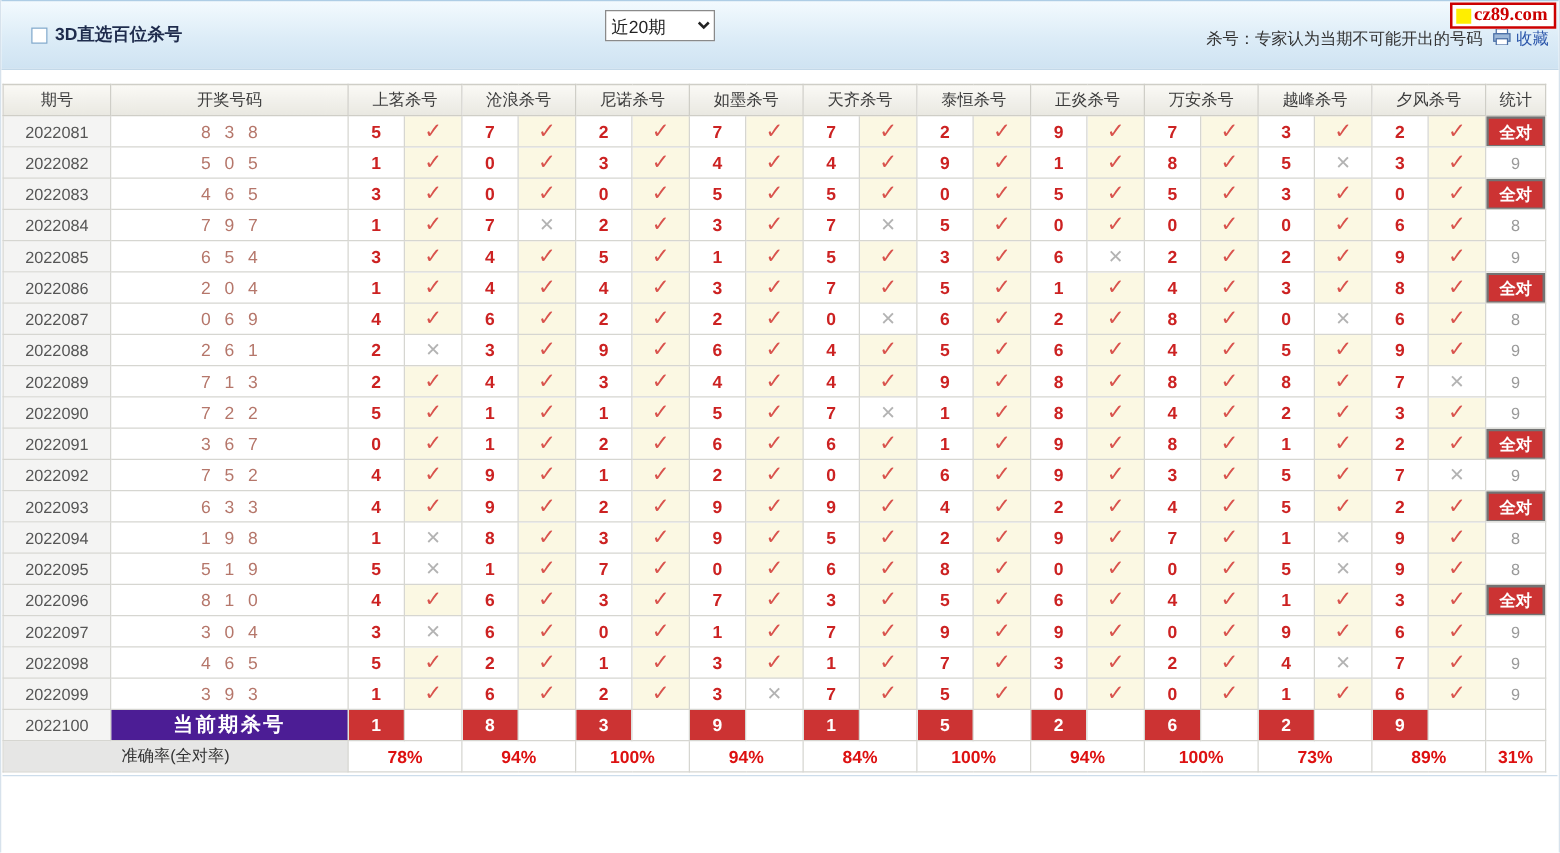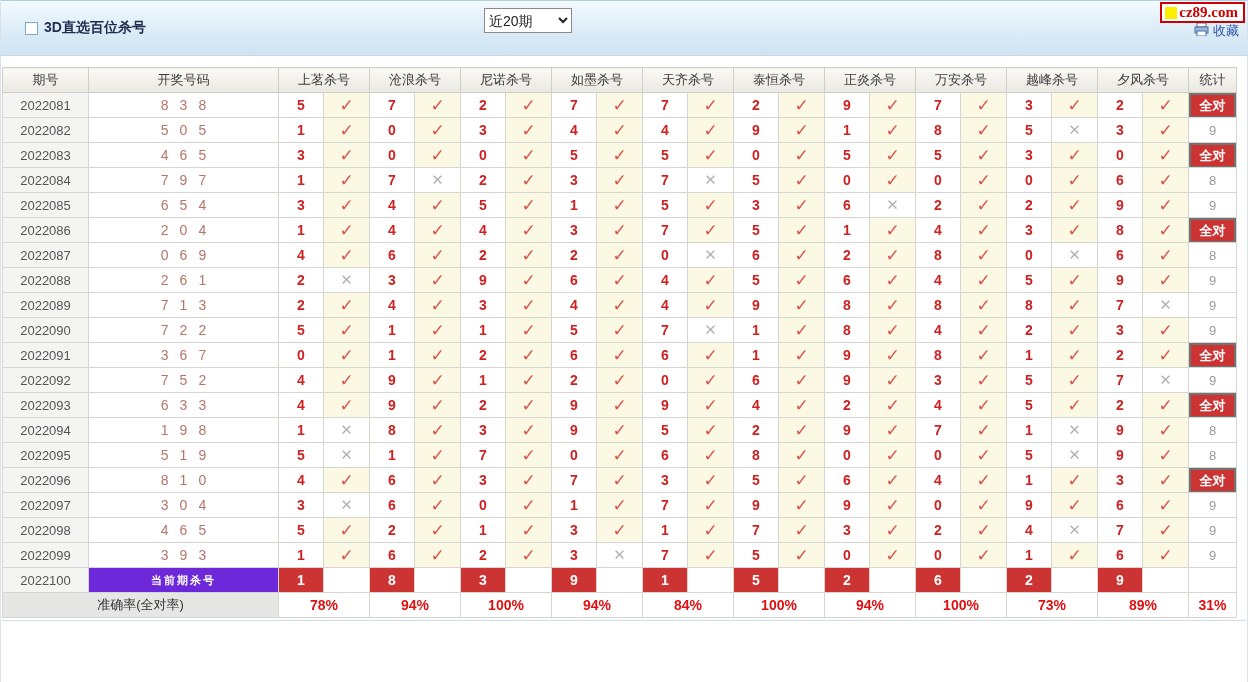--- a/index.html
+++ b/index.html
@@ -65,41 +65,42 @@
   td.mark-miss { background: #fff; }
   .check-g { color: #d9534d; font-size: 17px; font-weight: bold; }
   .x-g { color: #b3b3b3; font-size: 15px; font-weight: bold; }
   td.stat-num { background: #fff; color: #9a9a9a; font-size: 13px; }
   td.stat-full { background: #737373; padding: 1px; }
   .full-badge {
     display: block; margin: 0 1px; background: #cc3333; color: #fff;
     font-size: 13px; line-height: 21px; font-weight: bold;
   }
   
-  td.cur-label { background: #6d28d9; color: #fff; font-size: 11px; font-weight: bold; letter-spacing: 2px; }
+  td.cur-label { background: #4c1d95; color: #fff; font-size: 16px; font-weight: bold; letter-spacing: 2px; }
   td.cur-kill { background: #cc3333; color: #fff; font-size: 14px; font-weight: bold; }
   td.cur-empty { background: #fff; }
   
   td.sum-label { background: #e6e6e5; color: #333; font-size: 13px; }
   td.sum-acc { background: #fff; color: #dd1111; font-size: 14px; font-weight: bold; }
   td.sum-blue { background: #fff; color: #1a1acc; font-size: 14px; font-weight: bold; }
   .botline { height: 3px; margin-top: 2px; border-top: 1px solid #cdddeb; }
 </style>
 </head>
 <body>
 
 <div class="topbar">
   <span class="chkbox"></span>
   <span class="title">3D直选百位杀号</span>
   <span class="selwrap">
     <select>
       <option>近20期</option>
     </select>
   </span>
   <span class="note-area">
+    <span class="note-text">杀号：专家认为当期不可能开出的号码</span>
     <span class="printer">
       <svg width="15" height="13" viewBox="0 0 15 13">
         <rect x="3" y="0" width="9" height="4" fill="#ffffff" stroke="#4a6fa5"></rect>
         <rect x="1" y="4" width="13" height="6" fill="#9db8d8" stroke="#4a6fa5"></rect>
         <rect x="3" y="8" width="9" height="5" fill="#ffffff" stroke="#4a6fa5"></rect>
       </svg>
     </span>
     <a class="fav-link">收藏</a>
   </span>
   <span class="logo">

